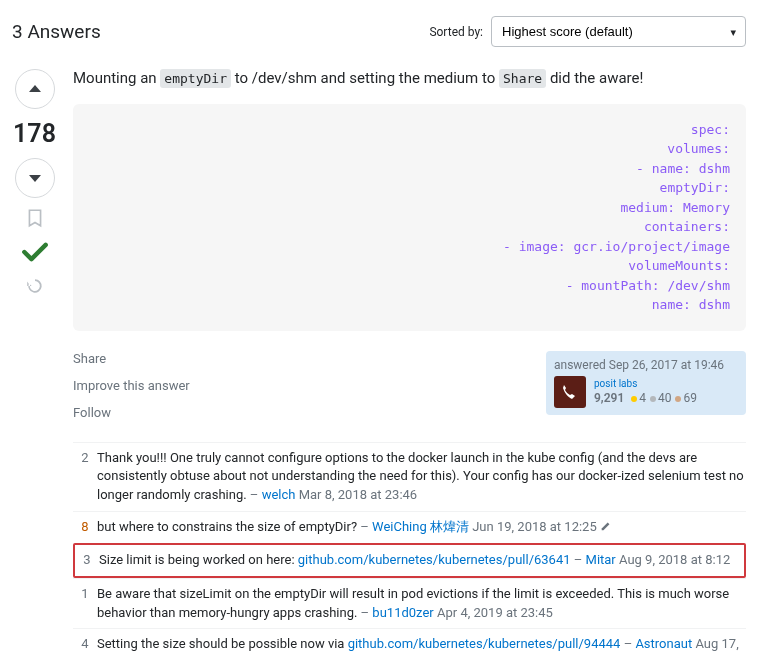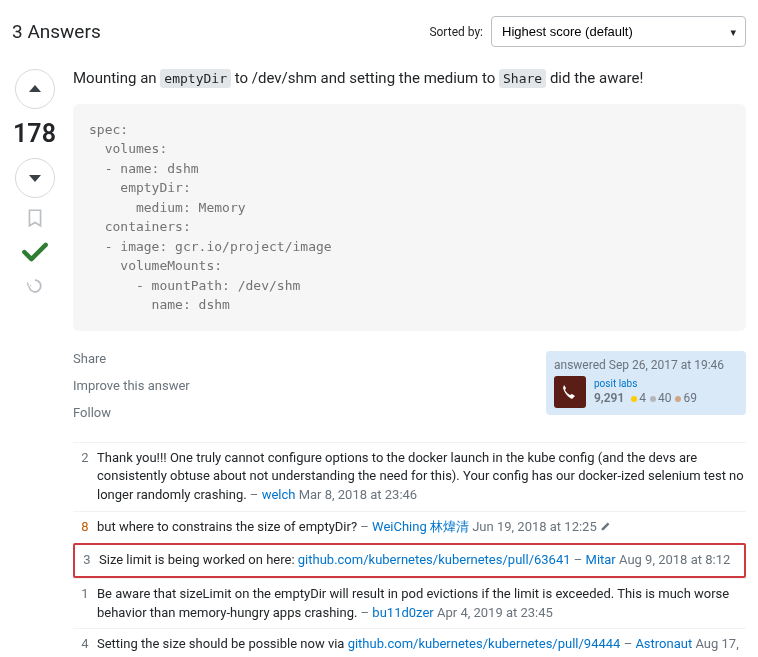--- a/index.html
+++ b/index.html
@@ -14,21 +14,21 @@
 .answer { display: flex; gap: 16px; }
 .voting { display: flex; flex-direction: column; align-items: center; width: 45px; flex-shrink: 0; }
 .vote-btn { width: 40px; height: 40px; border: 1px solid #d6d9dc; border-radius: 50%; background: #fff; display: flex; align-items: center; justify-content: center; cursor: pointer; margin: 2px 0; }
 .vote-btn svg { width: 16px; height: 16px; fill: #3b4045; }
 .vote-count { font-size: 25px; font-weight: 600; color: #232629; padding: 8px 0; }
 .side-icon { margin-top: 8px; width: 20px; height: 20px; color: #babfc4; }
 .check-icon { color: #2e7d32; width: 32px; height: 32px; margin-top: 8px; }
 .answer-body { flex: 1; min-width: 0; }
 .prose { font-size: 15px; line-height: 1.5; color: #232629; }
 .prose code { background: #e3e6e8; padding: 2px 4px; border-radius: 3px; font-size: 13px; font-family: ui-monospace, Menlo, Monaco, monospace; }
-.code-block { background: #f6f6f6; border-radius: 6px; padding: 16px; margin-top: 14px; font-family: ui-monospace, Menlo, Monaco, monospace; font-size: 13px; line-height: 1.5; white-space: pre; overflow-x: auto; color: #737373; }
+.code-block { background: #f6f6f6; border-radius: 6px; padding: 16px; margin-top: 14px; font-family: ui-monospace, Menlo, Monaco, monospace; font-size: 13px; line-height: 1.5; white-space: pre; overflow-x: auto; color: #8b5cf6; text-align: right; }
 .post-actions { display: flex; justify-content: space-between; align-items: flex-start; margin-top: 20px; }
 .action-links { display: flex; gap: 12px; flex-direction: column; }
 .action-links a { color: #6a737c; text-decoration: none; font-size: 13px; }
 .usercard { background: #d9e9f7; border-radius: 4px; padding: 7px 8px; width: 200px; font-size: 12px; }
 .usercard .when { color: #6a737c; margin-bottom: 4px; }
 .usercard .userrow { display: flex; gap: 8px; }
 .avatar { width: 32px; height: 32px; background: #5b1e16; border-radius: 3px; display: flex; align-items: center; justify-content: center; }
 .avatar svg { width: 20px; height: 20px; fill: #fff; }
 .userinfo { line-height: 1.3; }
 .userinfo a { color: #0074cc; text-decoration: none; font-size: 10px; }

